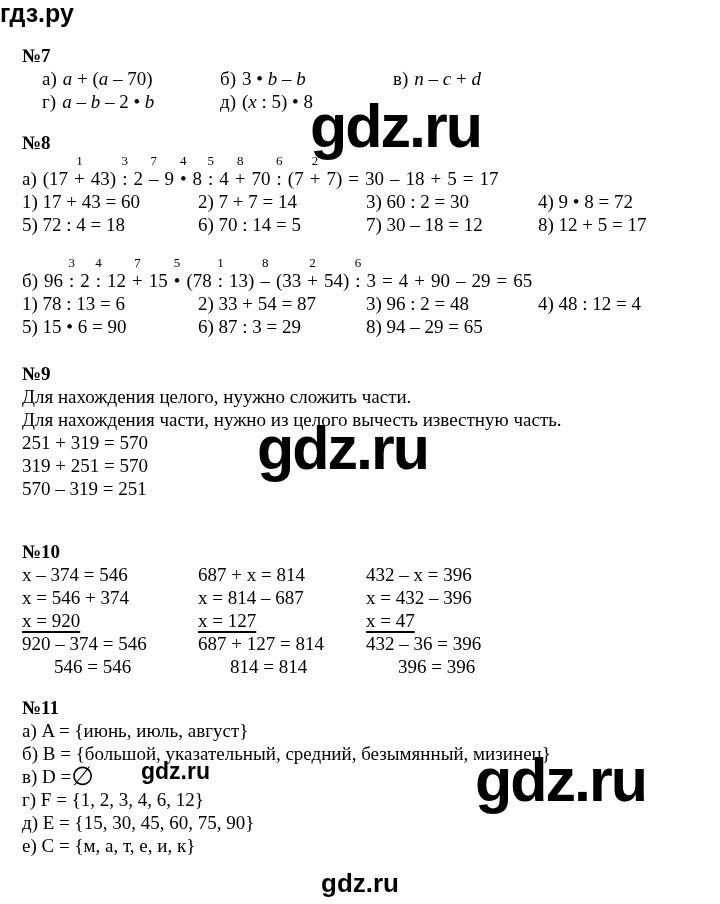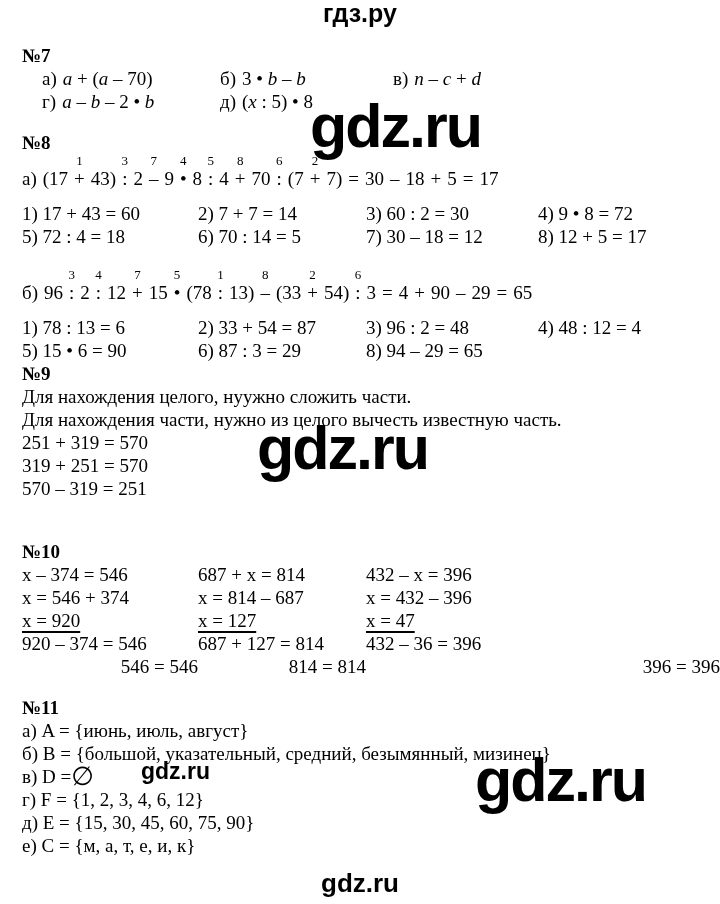--- a/index.html
+++ b/index.html
@@ -2,21 +2,21 @@
 <html><head>
 <meta charset="utf-8">
 <style>
   html,body { margin:0; padding:0; background:#ffffff; }
   .page {
     position:relative; width:720px; height:904px; background:#ffffff;
     font-family:"Liberation Serif", serif; font-size:19px; line-height:23px;
     color:#000; overflow:hidden;
   }
   .site-header {
-    position:absolute; top:0; left:0; width:100%; text-align:center;
+    position:absolute; top:0; left:0; width:100%; 
     font-family:"Liberation Sans", sans-serif; font-weight:bold; font-size:25px; line-height:26px;
   }
   .site-footer {
     position:absolute; top:870px; left:0; width:100%; text-align:center;
     font-family:"Liberation Sans", sans-serif; font-weight:bold; font-size:26px; line-height:26px;
   }
   .wm {
     position:absolute; font-family:"Liberation Sans", sans-serif; font-weight:bold;
     color:#000; white-space:nowrap;
   }
@@ -28,26 +28,26 @@
   .t7-row { display:grid; grid-template-columns:178px 173px auto; white-space:nowrap;margin-left:20px; }
   .lbl { margin-right:6px; }
   .var { font-style:italic; }
   
   .t8-expr { padding-top:13px; white-space:nowrap; }
   .tok { position:relative; display:inline-block; margin-right:6px; }
   .tok .mark {
     position:absolute; top:-13px; left:50%; transform:translateX(-50%);
     font-size:13px; line-height:13px;
   }
-  .steps { display:grid; grid-template-columns:176px 168px 172px auto; margin-top:12px; white-space:nowrap; }
+  .steps { display:grid; grid-template-columns:176px 168px 172px auto; margin-top:0; white-space:nowrap; }
   .t8-block-b { margin-top:20px; }
   
   .t10-grid { display:grid; grid-template-columns:176px 168px auto; white-space:nowrap; }
   .u { text-decoration:underline; text-decoration-thickness:2px; text-underline-offset:4px; }
-  .indent { padding-left:32px;text-align:right; }
+  .indent { padding-left:32px; }
   
   .empty-set { font-size:26px; line-height:23px; vertical-align:-2px; }
   .t11-item { white-space:nowrap; }
 </style>
 </head>
 <body>
 
 <div class="page">
 
   <div class="site-header">гдз.ру</div>

